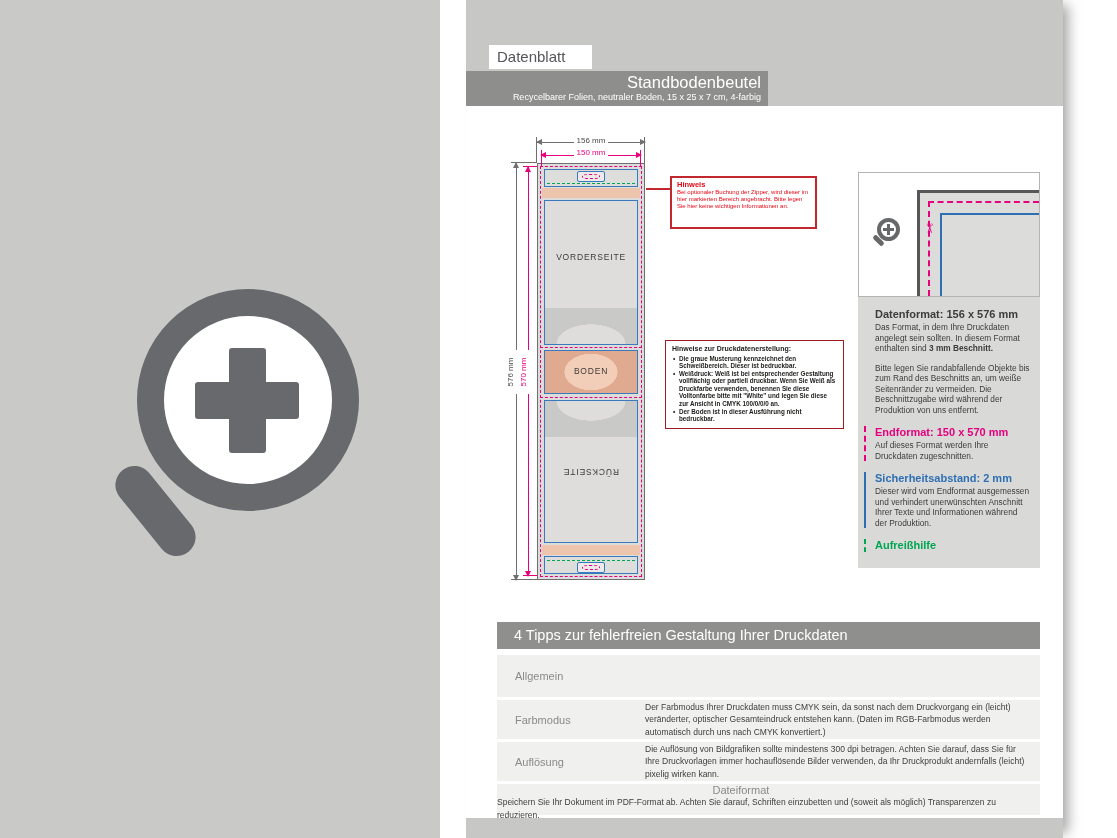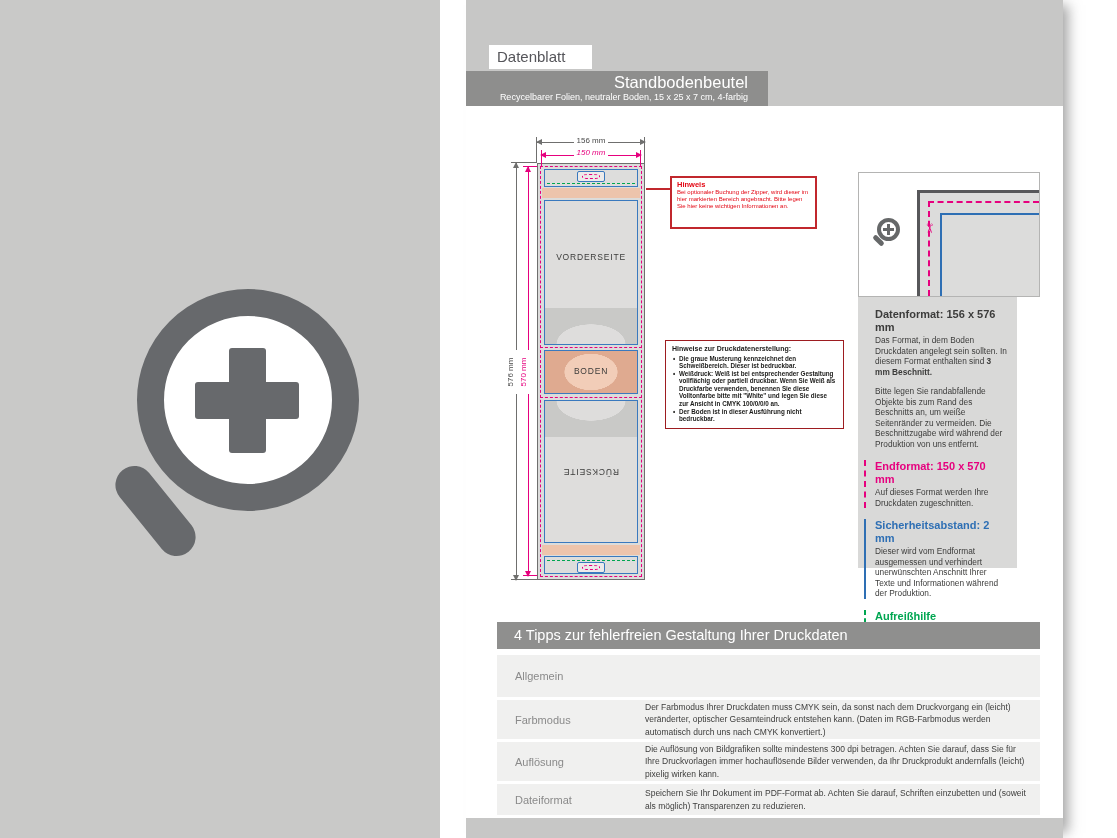--- a/index.html
+++ b/index.html
@@ -17,21 +17,21 @@
   .zi-handle { position:absolute; left:103px; top:492px; width:105px; height:38px;
                background:#67696c; border-radius:19px; transform:rotate(51deg); }
 
   
   .page { position:absolute; left:466px; top:0; width:597px; height:838px; background:#ffffff;
           box-shadow:10px 0 12px -5px rgba(90,90,90,.55); }
   .top-band { position:absolute; left:0; top:0; width:597px; height:106px; background:#c7c7c6; }
   .datenblatt-box { position:absolute; left:23px; top:45px; width:103px; height:24px; background:#ffffff;
                     font-size:15px; line-height:24px; padding-left:8px; color:#55555a; }
   .title-bar { position:absolute; left:0; top:71px; width:302px; height:35px; background:#8e8e8d;
-               text-align:right; padding:2px 20px 0 0; color:#ffffff; }
+               text-align:right; padding:2px 7px 0 0; color:#ffffff; }
   .title-bar .t1 { font-size:16.5px; line-height:19px; font-weight:normal; }
   .title-bar .t2 { font-size:9px; line-height:11px; }
   .bottom-band { position:absolute; left:0; top:818px; width:597px; height:20px; background:#c7c7c6; }
 
   
   .pouch { position:absolute; left:71px; top:163px; width:108px; height:417px;
            border:1px solid #6f6f6e; background:#dcdcdb; }
   .pouch > div { position:absolute; }
   .endformat-dash { inset:2px; border:1px dashed #e6007e; }
   .strip { left:6px; right:6px; height:18px; border:1px solid #3a79be; background:#dddddc; }
@@ -100,38 +100,38 @@
   .mm-handle { position:absolute; left:1px; top:20px; width:13px; height:5px; background:#666869;
                border-radius:3px; transform:rotate(45deg); }
   .corner-field { position:absolute; left:58px; top:17px; right:0; bottom:0; background:#dcdcdb;
                   border-top:3px solid #57575a; border-left:3px solid #57575a; }
   .corner-mag { position:absolute; left:8px; top:8px; right:0; bottom:0;
                 border-top:2px dashed #e6007e; border-left:2px dashed #e6007e; }
   .corner-blue { position:absolute; left:20px; top:20px; right:0; bottom:0;
                  border-top:2px solid #2e6fb4; border-left:2px solid #2e6fb4; }
   .scissors { position:absolute; left:1px; top:28px; width:16px; text-align:center; color:#e6007e;
               font-size:13px; transform:rotate(90deg); }
-  .info-text-panel { position:absolute; left:392px; top:297px; width:159px; height:271px;
+  .info-text-panel { position:absolute; left:392px; top:297px; width:182px; height:271px;
                      background:#d9d9d8; padding:11px 10px 8px 6px; color:#3c3c3b; }
   .info-block { margin-left:0; padding-left:9px; border-left:2px solid transparent; margin-bottom:11px; }
   .ib-title { font-size:11px; font-weight:bold; line-height:13px; margin-bottom:1px; }
   .ib-body { font-size:8.3px; line-height:10.5px; }
   .ib-gap { height:9px; }
   .blk-endformat { border-left:2px dashed #e6007e; } .blk-endformat .ib-title { color:#e6007e; }
   .blk-sicherheit { border-left:2px solid #2e6fb4; } .blk-sicherheit .ib-title { color:#2e6fb4; }
   .blk-aufreiss { border-left:2px dashed #00a651; } .blk-aufreiss .ib-title { color:#00a651; }
 
   
   .tips-header { position:absolute; left:31px; top:622px; width:543px; height:27px; background:#8f8f8e;
                  color:#ffffff; font-size:14.5px; line-height:27px; padding-left:17px; }
   .tip-row { position:absolute; left:31px; width:543px; background:#f0f0ef; display:flex; align-items:center; }
   .tip-label { width:148px; padding-left:18px; font-size:11px; color:#8a8a8a; flex:none; }
   .tip-text { flex:1; font-size:8.5px; line-height:12.5px; color:#3d3d3c; padding-right:14px; }
   .row1 { top:655px; height:42px; } .row2 { top:700px; height:39px; }
-  .row3 { top:742px; height:39px; } .row4 { top:784px; height:31px; }
+  .row3 { top:742px; height:39px; } .row4 { top:784px; height:31px;flex-direction:column; }
 </style>
 </head>
 <body>
 
 <div class="canvas">
 
   <div class="left-pane">
     <div>
       <div class="zi-handle"></div>
       <div class="zi-circle"></div>
@@ -186,21 +186,21 @@
     </div>
     <div class="dimlabel c-gray" style="left:71px; top:136px; width:108px;">
       <span>156 mm</span>
     </div>
     <div class="tick tick-m" style="left:75px; top:150px; width:1px; height:17px;"></div>
     <div class="tick tick-m" style="left:174px; top:150px; width:1px; height:17px;"></div>
     <div class="dimline dim-mag hline" style="left:75px; top:155px; width:100px;">
       <span class="ah ah-l"></span>
         <span class="ah ah-r"></span>
     </div>
-    <div class="dimlabel c-mag" style="left:71px; top:148px; width:108px;font-style:italic;">
+    <div class="dimlabel c-mag" style="left:71px; top:148px; width:108px;">
       <span>150 mm</span>
     </div>
 
     <div class="tick" style="left:45px; top:162px; width:26px; height:1px;"></div>
     <div class="tick" style="left:45px; top:579px; width:26px; height:1px;"></div>
     <div class="dimline dim-gray vline" style="left:50px; top:163px; height:417px;">
       <span class="ah ah-u"></span>
         <span class="ah ah-d"></span>
     </div>
     <div class="tick tick-m" style="left:57px; top:166px; width:14px; height:1px;"></div>
@@ -238,21 +238,21 @@
         <div class="corner-mag"></div>
         <div class="corner-blue"></div>
         <div class="scissors">✂</div>
       </div>
     </div>
 
     <div class="info-text-panel">
       <div class="info-block">
         <div class="ib-title">Datenformat: 156 x 576 mm</div>
         <div class="ib-body">
-          <span>Das Format, in dem Boden Druckdaten angelegt sein sollten. In diesem Format enthalten sind </span><b>3 mm Beschnitt.</b>
+          <span>Das Format, in dem Ihre Druckdaten angelegt sein sollten. In diesem Format enthalten sind </span><b>3 mm Beschnitt.</b>
         </div>
         <div class="ib-gap"></div>
         <div class="ib-body">Bitte legen Sie randabfallende Objekte bis zum Rand des Beschnitts an, um weiße Seitenränder zu vermeiden. Die Beschnittzugabe wird während der Produktion von uns entfernt.</div>
       </div>
       <div class="info-block blk-endformat">
         <div class="ib-title">Endformat: 150 x 570 mm</div>
         <div class="ib-body">Auf dieses Format werden Ihre Druckdaten zugeschnitten.</div>
       </div>
       <div class="info-block blk-sicherheit">
         <div class="ib-title">Sicherheitsabstand: 2 mm</div>

